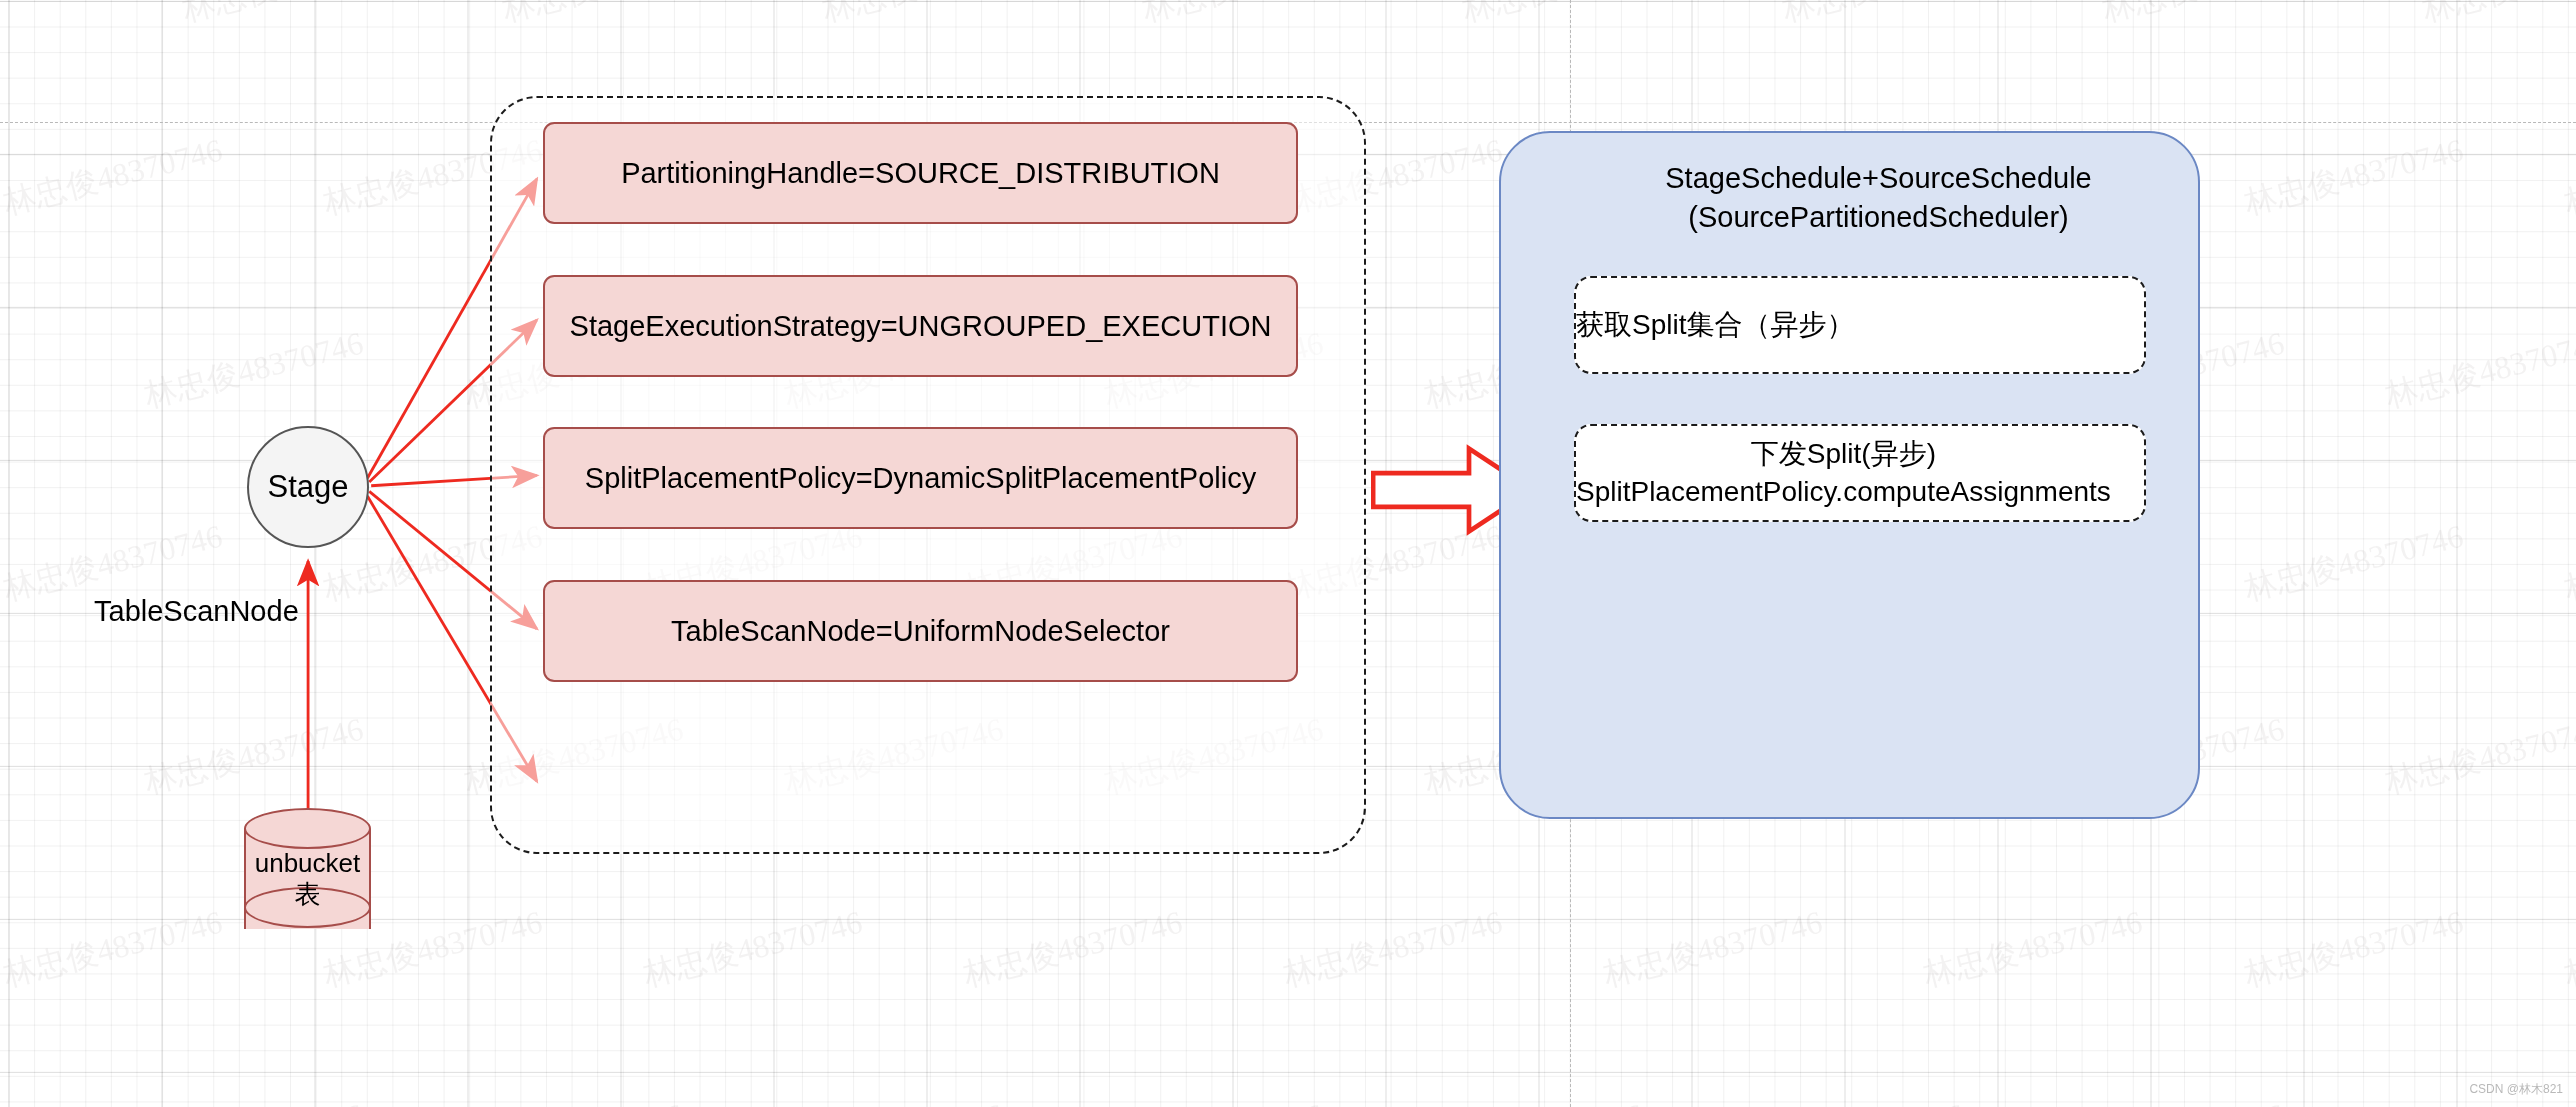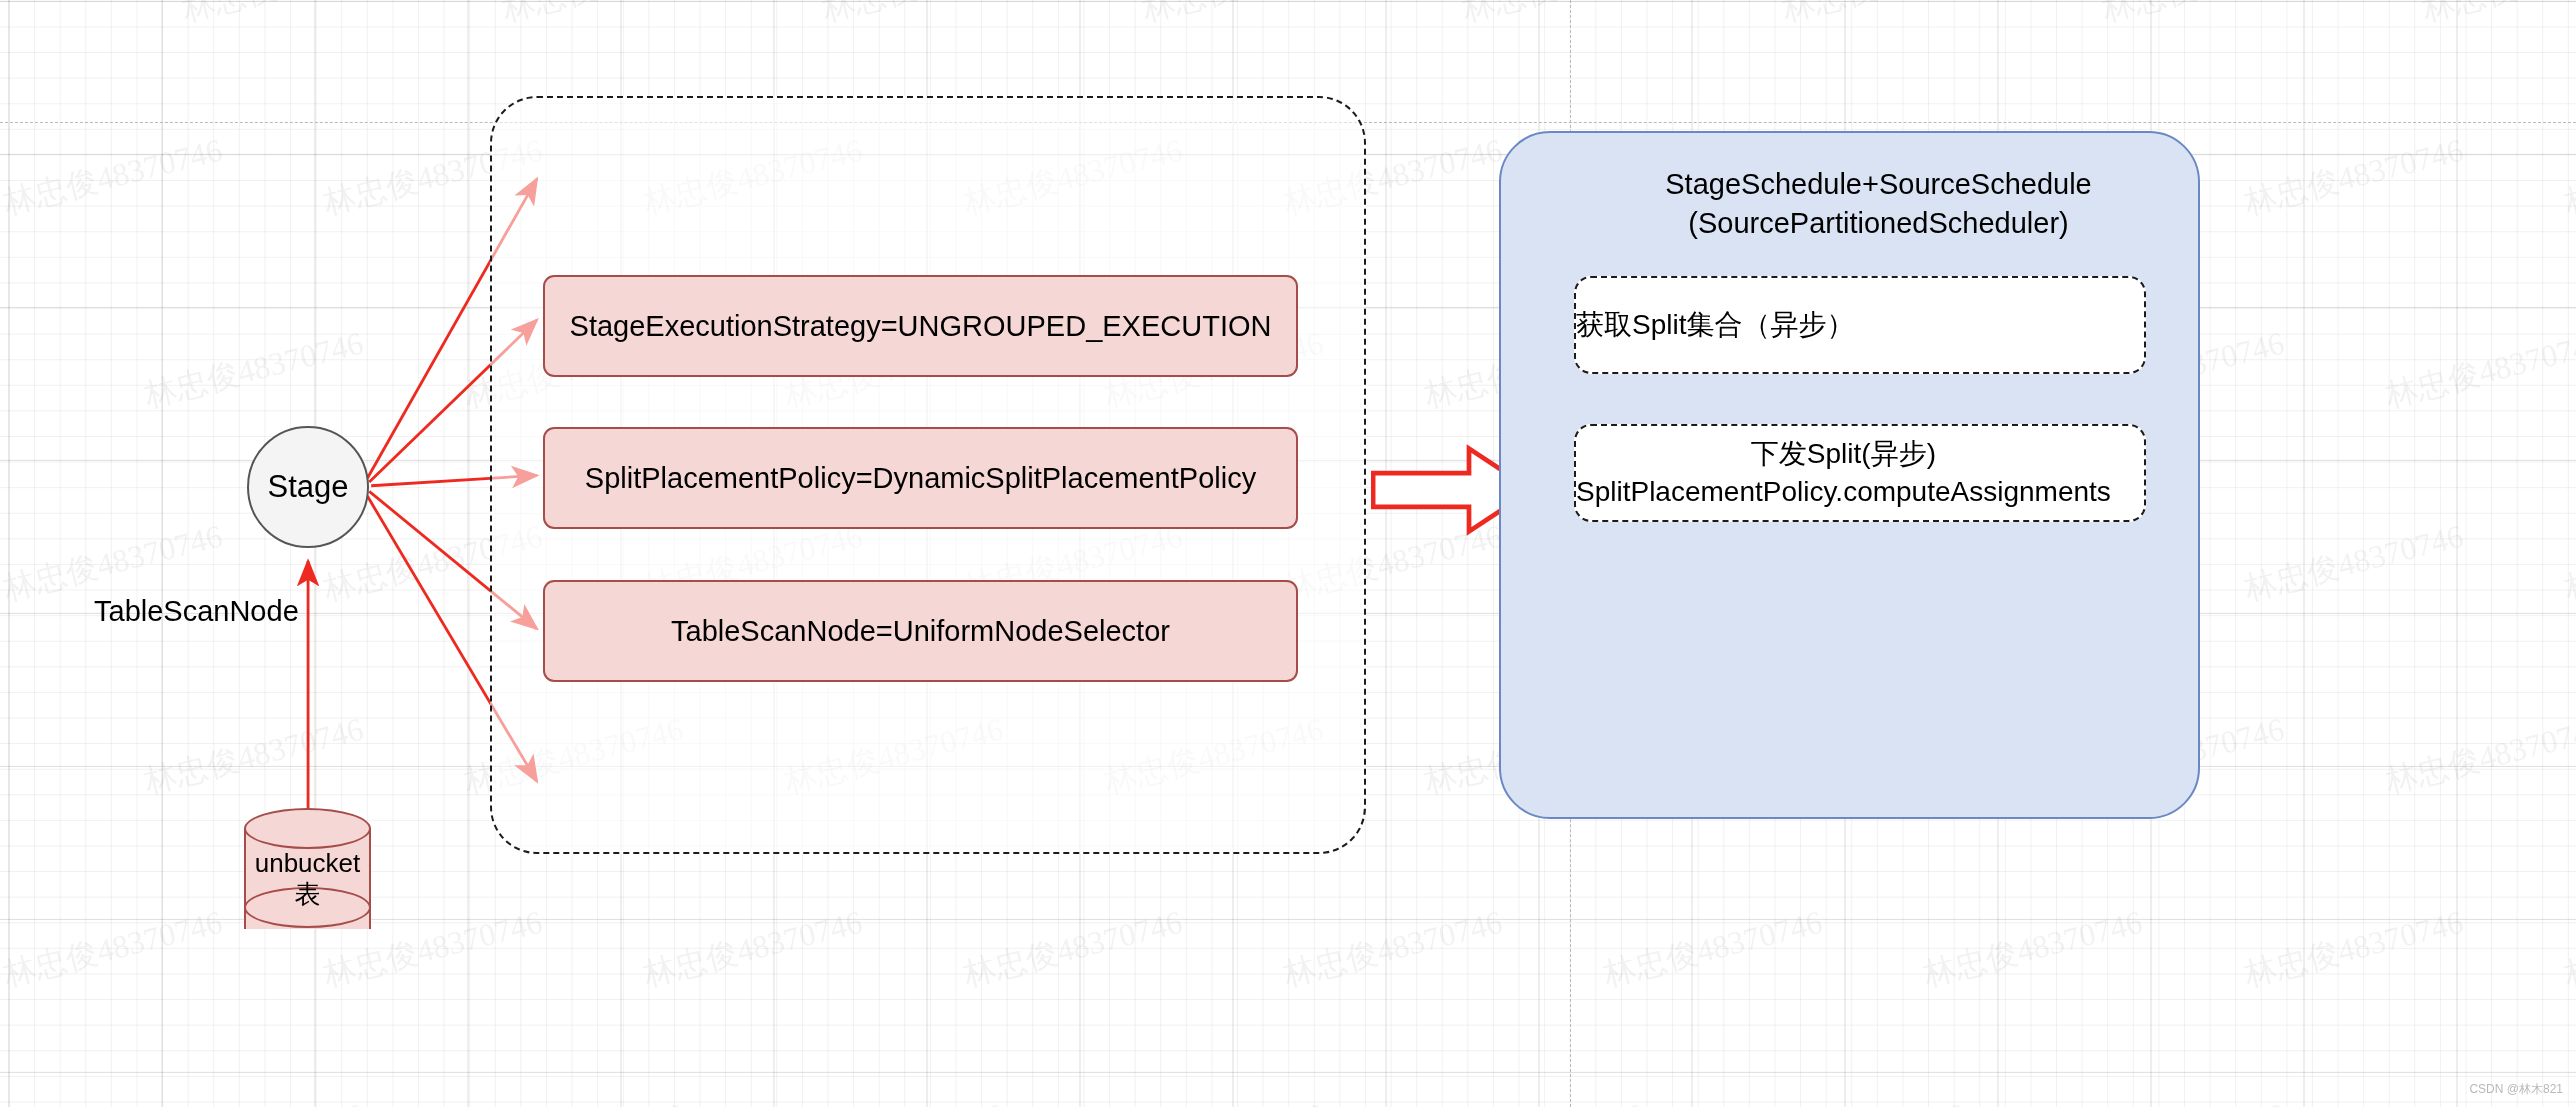--- a/index.html
+++ b/index.html
@@ -331,39 +331,42 @@
       <div class="cyl-bottom"></div>
       <div class="cyl-top"></div>
       <div class="cyl-label">
         <div>unbucket</div>
         <div>表</div>
       </div>
     </div>
 
     <div class="dashed-group"></div>
 
+    <div class="attr-box" style="top:122px;">
+      <span>PartitioningHandle=SOURCE_DISTRIBUTION</span>
+    </div>
     <div class="attr-box" style="top:275px;">
       <span>StageExecutionStrategy=UNGROUPED_EXECUTION</span>
     </div>
     <div class="attr-box" style="top:427px;">
       <span>SplitPlacementPolicy=DynamicSplitPlacementPolicy</span>
     </div>
     <div class="attr-box" style="top:580px;">
       <span>TableScanNode=UniformNodeSelector</span>
     </div>
 
     <div class="block-arrow">
       <svg width="165" height="94" viewBox="0 0 175 100">
         <path d="M2,32 L104,32 L104,6 L171,50 L104,94 L104,68 L2,68 Z" fill="#ffffff" stroke="#ee2a20" stroke-width="5" stroke-linejoin="miter"></path>
       </svg>
     </div>
 
     <div class="blue-panel"></div>
 
-    <div class="panel-title" style="left:1499px; top:165px; width:759px;">
+    <div class="panel-title" style="left:1499px; top:159px; width:759px;">
       <div>StageSchedule+SourceSchedule</div>
       <div>(SourcePartitionedScheduler)</div>
     </div>
 
     <div class="inner-box" style="top:276px; height:98px;">
       <div class="inner-text">
         <div>获取Split集合（异步）</div>
       </div>
     </div>
 

